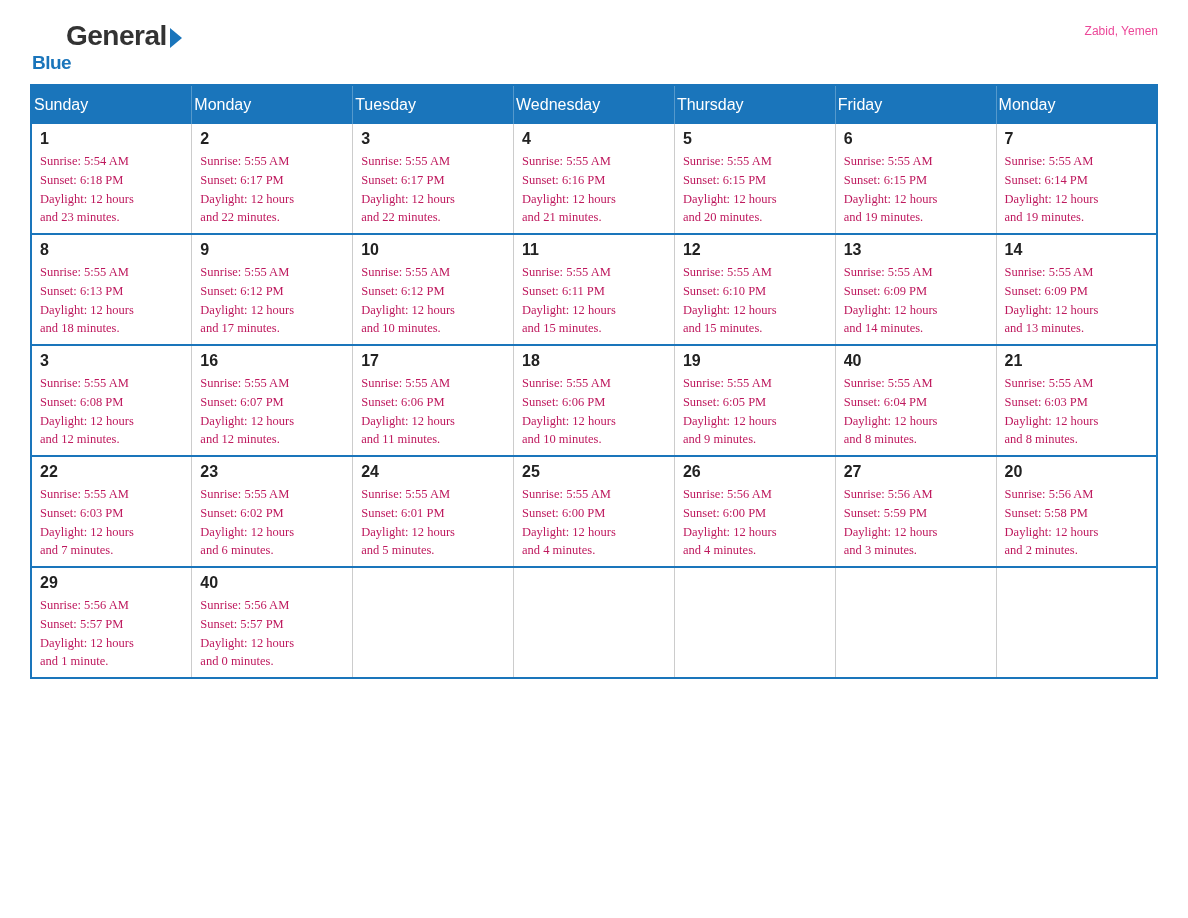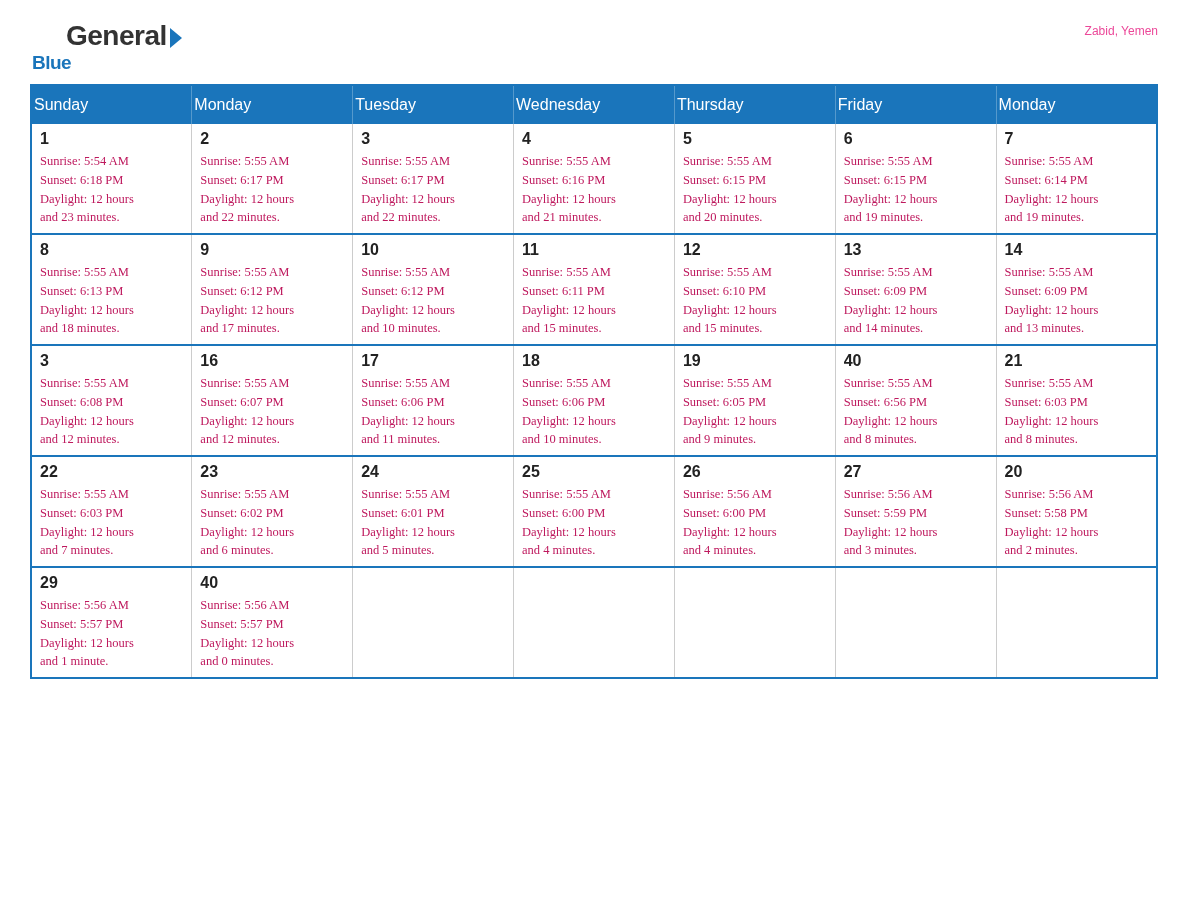--- a/index.html
+++ b/index.html
@@ -308,21 +308,21 @@
           <span>Sunrise: 5:55 AM</span><br>
           <span>Sunset: 6:05 PM</span><br>
           <span>Daylight: 12 hours</span><br>
           <span>and 9 minutes.</span>
         </div>
       </td>
         <td>
         <span class="day-num">40</span>
         <div class="day-info">
           <span>Sunrise: 5:55 AM</span><br>
-          <span>Sunset: 6:56 PM</span><br>
+          <span>Sunset: 6:04 PM</span><br>
           <span>Daylight: 12 hours</span><br>
           <span>and 8 minutes.</span>
         </div>
       </td>
         <td>
         <span class="day-num">21</span>
         <div class="day-info">
           <span>Sunrise: 5:55 AM</span><br>
           <span>Sunset: 6:03 PM</span><br>
           <span>Daylight: 12 hours</span><br>

